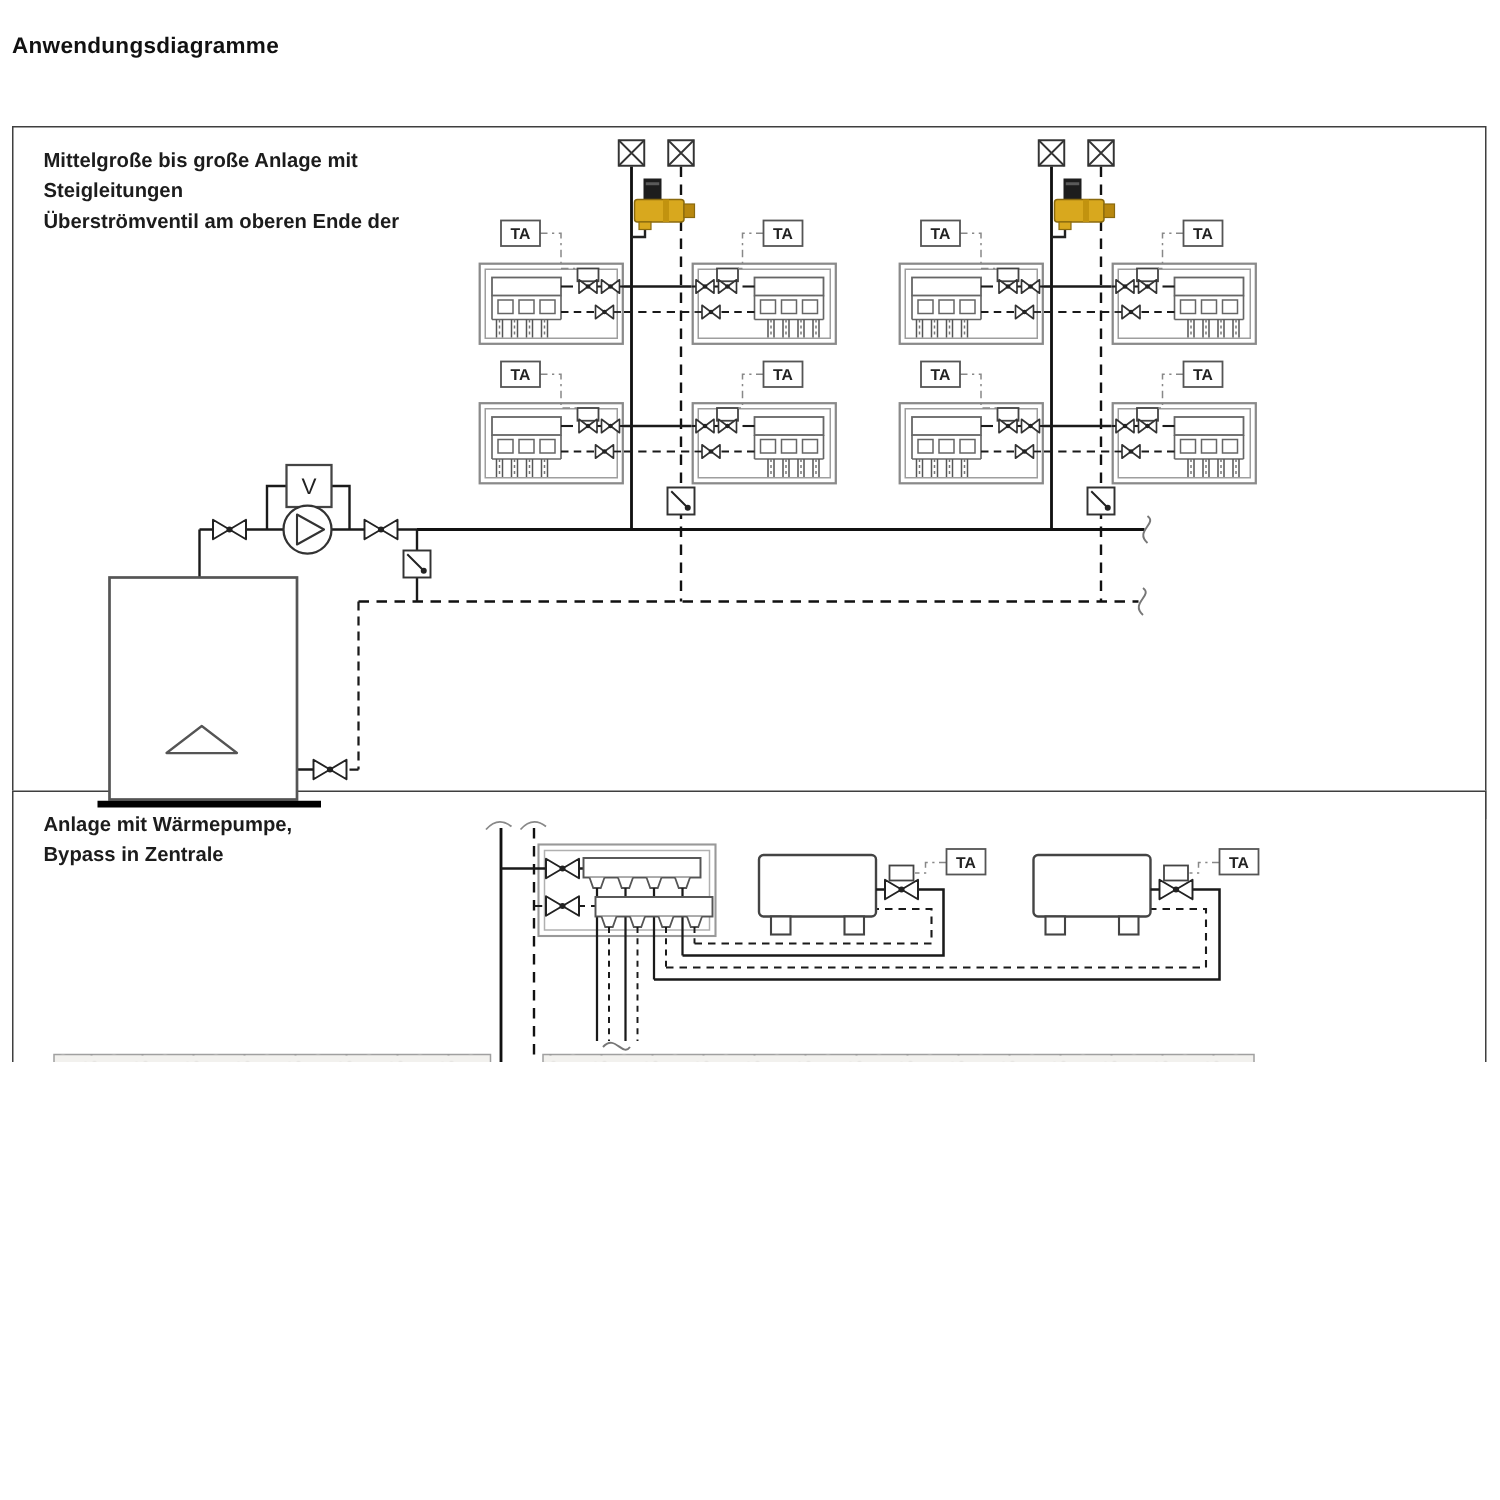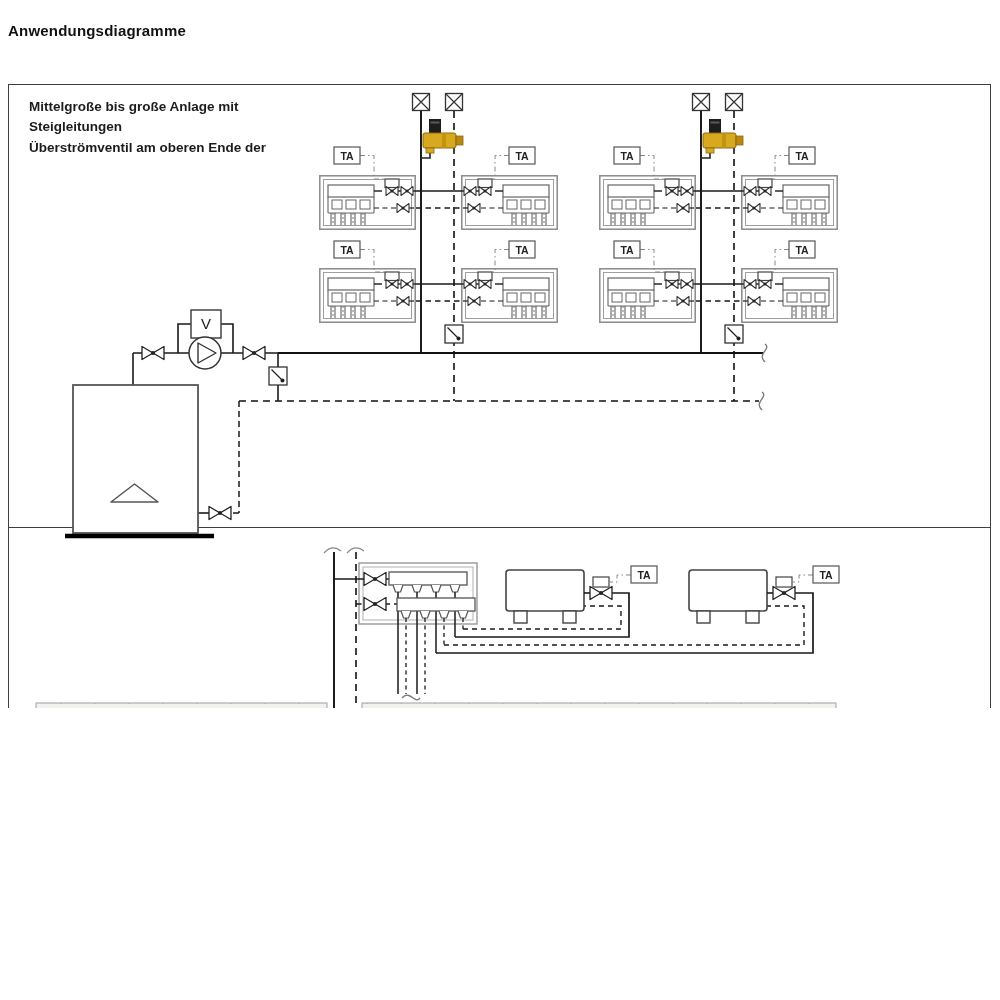--- a/index.html
+++ b/index.html
@@ -227,20 +227,24 @@
         <text x="346" y="230.5" class="ta-t">TA</text>
         <text x="521" y="230.5" class="ta-t">TA</text>
         <text x="626" y="230.5" class="ta-t">TA</text>
         <text x="801" y="230.5" class="ta-t">TA</text>
       </g>
       <text x="205" y="306" class="v-t">V</text>
     </svg>
   </section>
 
   <section class="panel panel-2">
+    <div class="panel-title">
+      <span>Anlage mit Wärmepumpe,</span>
+      <span>Bypass in Zentrale</span>
+    </div>
     <svg class="dsvg" viewBox="8 527 981 435">
       <defs>
         <g id="floorgrp">
           <rect x="358" y="562" width="118" height="61" fill="#fff" stroke="#999" stroke-width="1.4"></rect>
           <rect x="362" y="566" width="110" height="53" fill="none" stroke="#b0b0b0" stroke-width="1"></rect>
           <line x1="333" y1="578" x2="390" y2="578" class="ps"></line>
           <line x1="355" y1="603" x2="400" y2="603" class="pd"></line>
           <use href="#v-h" transform="translate(374,578)"></use>
           <use href="#v-h" transform="translate(374,603)"></use>
           <rect x="388" y="571" width="78" height="13" fill="#fff" stroke="#555" stroke-width="1.3"></rect>

